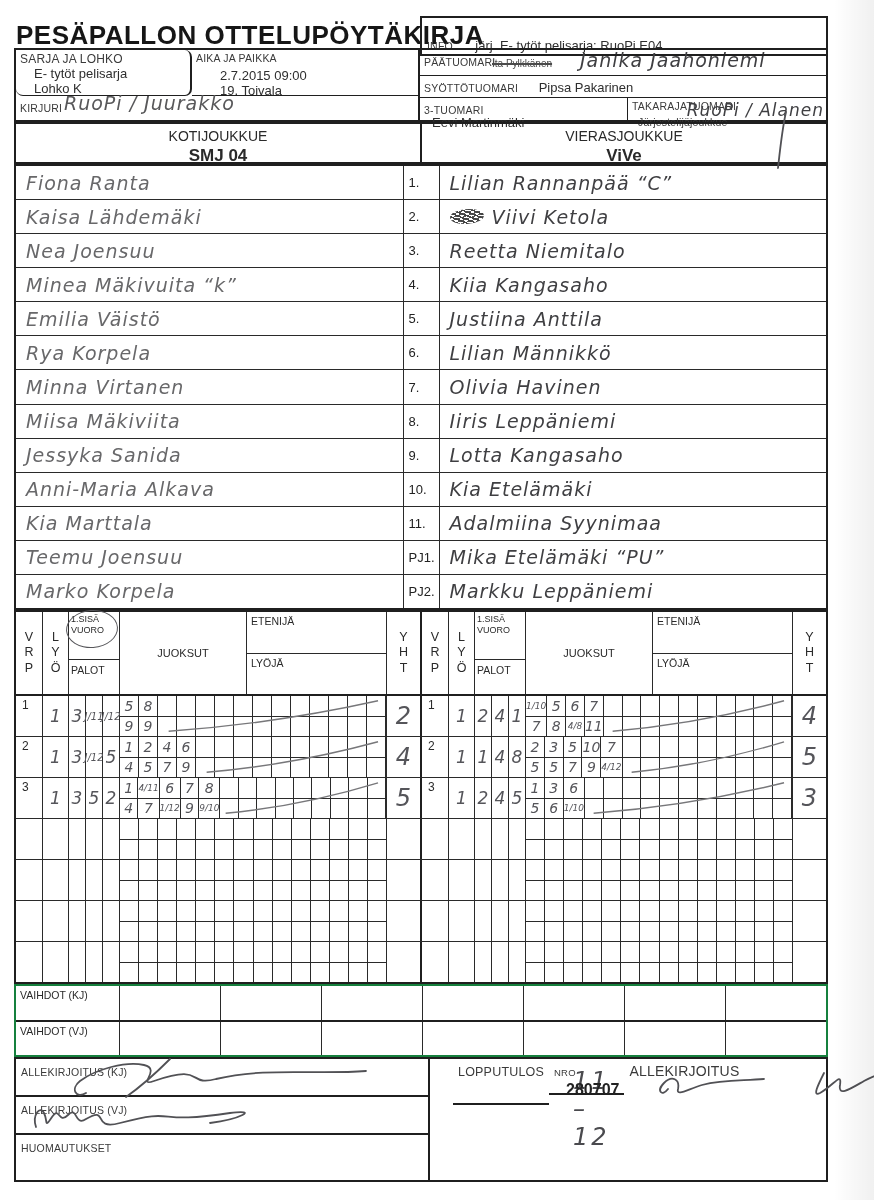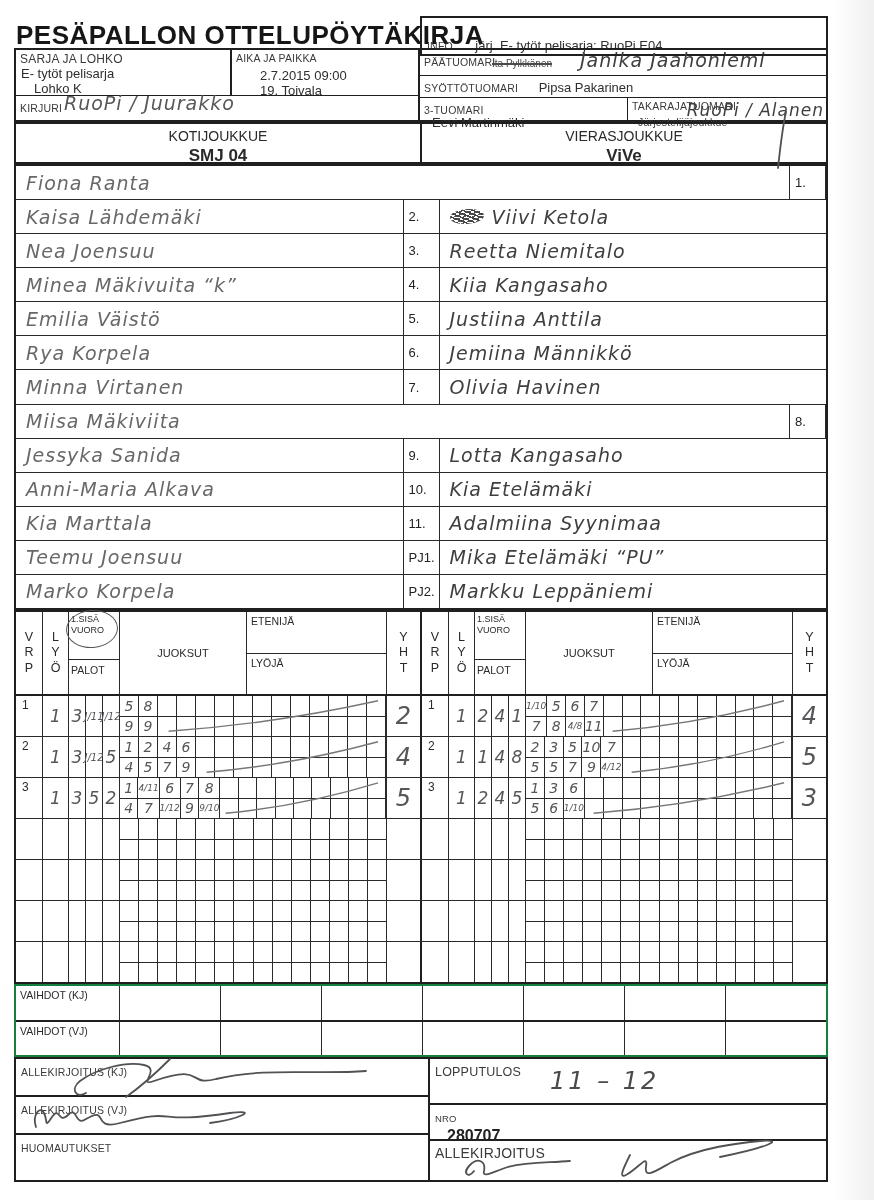--- a/index.html
+++ b/index.html
@@ -71,21 +71,21 @@
   
   .vaih{position:absolute;left:0;top:970px;width:814px;height:73px;border:2px solid #15803d;display:flex;flex-direction:column;}
   .v-row{flex:1;display:flex;border-bottom:2px solid #1f1f1f;}
   .v-row:last-child{border-bottom:none;}
   .v-lab{width:104px;border-right:1px solid #2a2a2a;font-size:10.5px;padding:3px 4px;}
   .v-c{flex:1;border-right:1px solid #2a2a2a;}
   .v-c:last-child{border-right:none;}
   
   .bottom{position:absolute;left:0;top:1043px;width:814px;height:125px;border:2px solid #1f1f1f;display:flex;}
   .b-left{width:414px;border-right:2px solid #1f1f1f;display:flex;flex-direction:column;}
-  .b-right{flex:1;display:flex;flex-direction:column;}
+  .b-right{flex:1;display:flex;flex-direction:row;padding-left:23px;}
   .b-cell{position:relative;border-bottom:2px solid #1f1f1f;padding:3px 5px;}
   .b-cell:last-child{border-bottom:none;}
   .sig{position:absolute;pointer-events:none;}
   .sig path{stroke:#515155;stroke-width:1.8;fill:none;stroke-linecap:round;}
   .strikethru{text-decoration:line-through;text-decoration-thickness:2px;color:#4a4a4a;font-size:10px;}
   .bigres{font-family:"DejaVu Sans",sans-serif;font-style:italic;font-size:24px;color:#4a4a4e;letter-spacing:3px;}
   .nroval{font-weight:bold;font-size:16px;margin:1px 0 0 12px;color:#222;}
 </style>
 </head>
 <body>
@@ -95,23 +95,23 @@
 
     <div class="abs title" style="left:2px;top:6px;">PESÄPALLON OTTELUPÖYTÄKIRJA</div>
 
     <div class="abs bx" style="left:406px;top:2px;width:408px;height:32px;padding:18px 5px;">
       <span class="lbl">INFO</span>
       <span class="val" style="margin-left:18px;">järj. E- tytöt pelisarja: RuoPi E04</span>
     </div>
 
     <div class="abs bx" style="left:0;top:34px;width:406px;height:74px;">
       <div class="row" style="height:46px;">
-        <div class="cell" style="width:216px;border-bottom-width:1px;">
+        <div class="cell" style="width:176px;border-bottom-width:1px;border-radius:7px;">
           <div class="lbl" style="font-size:12px;">SARJA JA LOHKO</div>
-          <div class="val" style="margin-left:1px;">E- tytöt pelisarja</div>
+          <div class="val" style="margin-left:14px;">E- tytöt pelisarja</div>
           <div class="val" style="margin-left:14px;">Lohko K</div>
         </div>
         <div class="cell" style="flex:1;border-bottom-width:1px;">
           <div class="lbl">AIKA JA PAIKKA</div>
           <div class="val" style="margin-left:24px;margin-top:4px;">2.7.2015 09:00</div>
           <div class="val" style="margin-left:24px;">19. Toivala</div>
         </div>
       </div>
       <div class="row" style="height:24px;">
         <div class="cell" style="width:216px;border-bottom:none;">
@@ -152,20 +152,21 @@
       <div class="teamcell">
         <div style="font-size:14px;">VIERASJOUKKUE</div>
         <div class="teamname">ViVe</div>
       </div>
     </div>
 
     <div class="roster" id="roster">
         <div class="r-row">
           <div class="r-name home hand">Fiona Ranta</div>
           <div class="r-num">1.</div>
+          <div class="r-name away hand pen">Lilian Rannanpää  “C”</div>
         </div>
         <div class="r-row">
           <div class="r-name home hand">Kaisa Lähdemäki</div>
           <div class="r-num">2.</div>
           <div class="r-name away hand pen"><span class="scribble"></span>Viivi Ketola</div>
         </div>
         <div class="r-row">
           <div class="r-name home hand">Nea Joensuu</div>
           <div class="r-num">3.</div>
           <div class="r-name away hand pen">Reetta Niemitalo</div>
@@ -176,30 +177,31 @@
           <div class="r-name away hand pen">Kiia Kangasaho</div>
         </div>
         <div class="r-row">
           <div class="r-name home hand">Emilia Väistö</div>
           <div class="r-num">5.</div>
           <div class="r-name away hand pen">Justiina Anttila</div>
         </div>
         <div class="r-row">
           <div class="r-name home hand">Rya Korpela</div>
           <div class="r-num">6.</div>
-          <div class="r-name away hand pen">Jemiina Männikkö</div>
+          <div class="r-name away hand pen">Lilian Männikkö</div>
         </div>
         <div class="r-row">
           <div class="r-name home hand">Minna Virtanen</div>
           <div class="r-num">7.</div>
           <div class="r-name away hand pen">Olivia Havinen</div>
         </div>
         <div class="r-row">
           <div class="r-name home hand">Miisa Mäkiviita</div>
           <div class="r-num">8.</div>
+          <div class="r-name away hand pen">Iiris Leppäniemi</div>
         </div>
         <div class="r-row">
           <div class="r-name home hand">Jessyka Sanida</div>
           <div class="r-num">9.</div>
           <div class="r-name away hand pen">Lotta Kangasaho</div>
         </div>
         <div class="r-row">
           <div class="r-name home hand">Anni-Maria Alkava</div>
           <div class="r-num">10.</div>
           <div class="r-name away hand pen">Kia Etelämäki</div>

